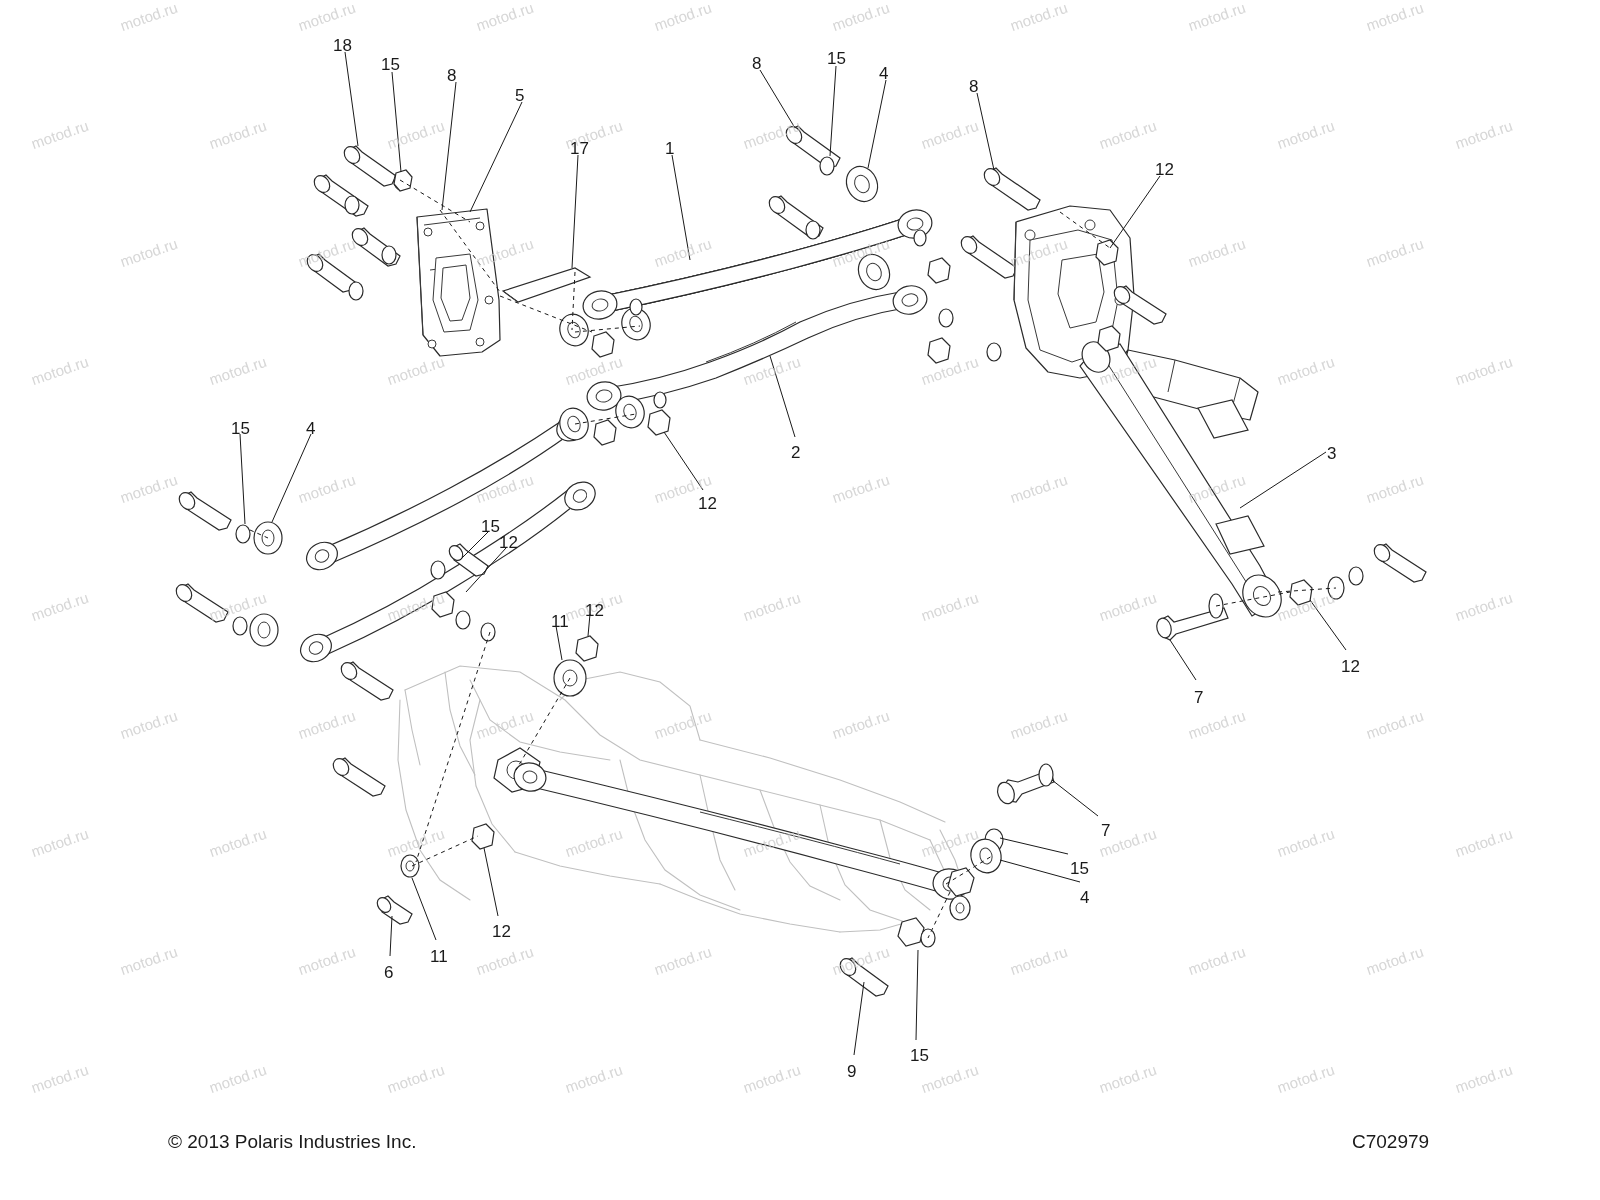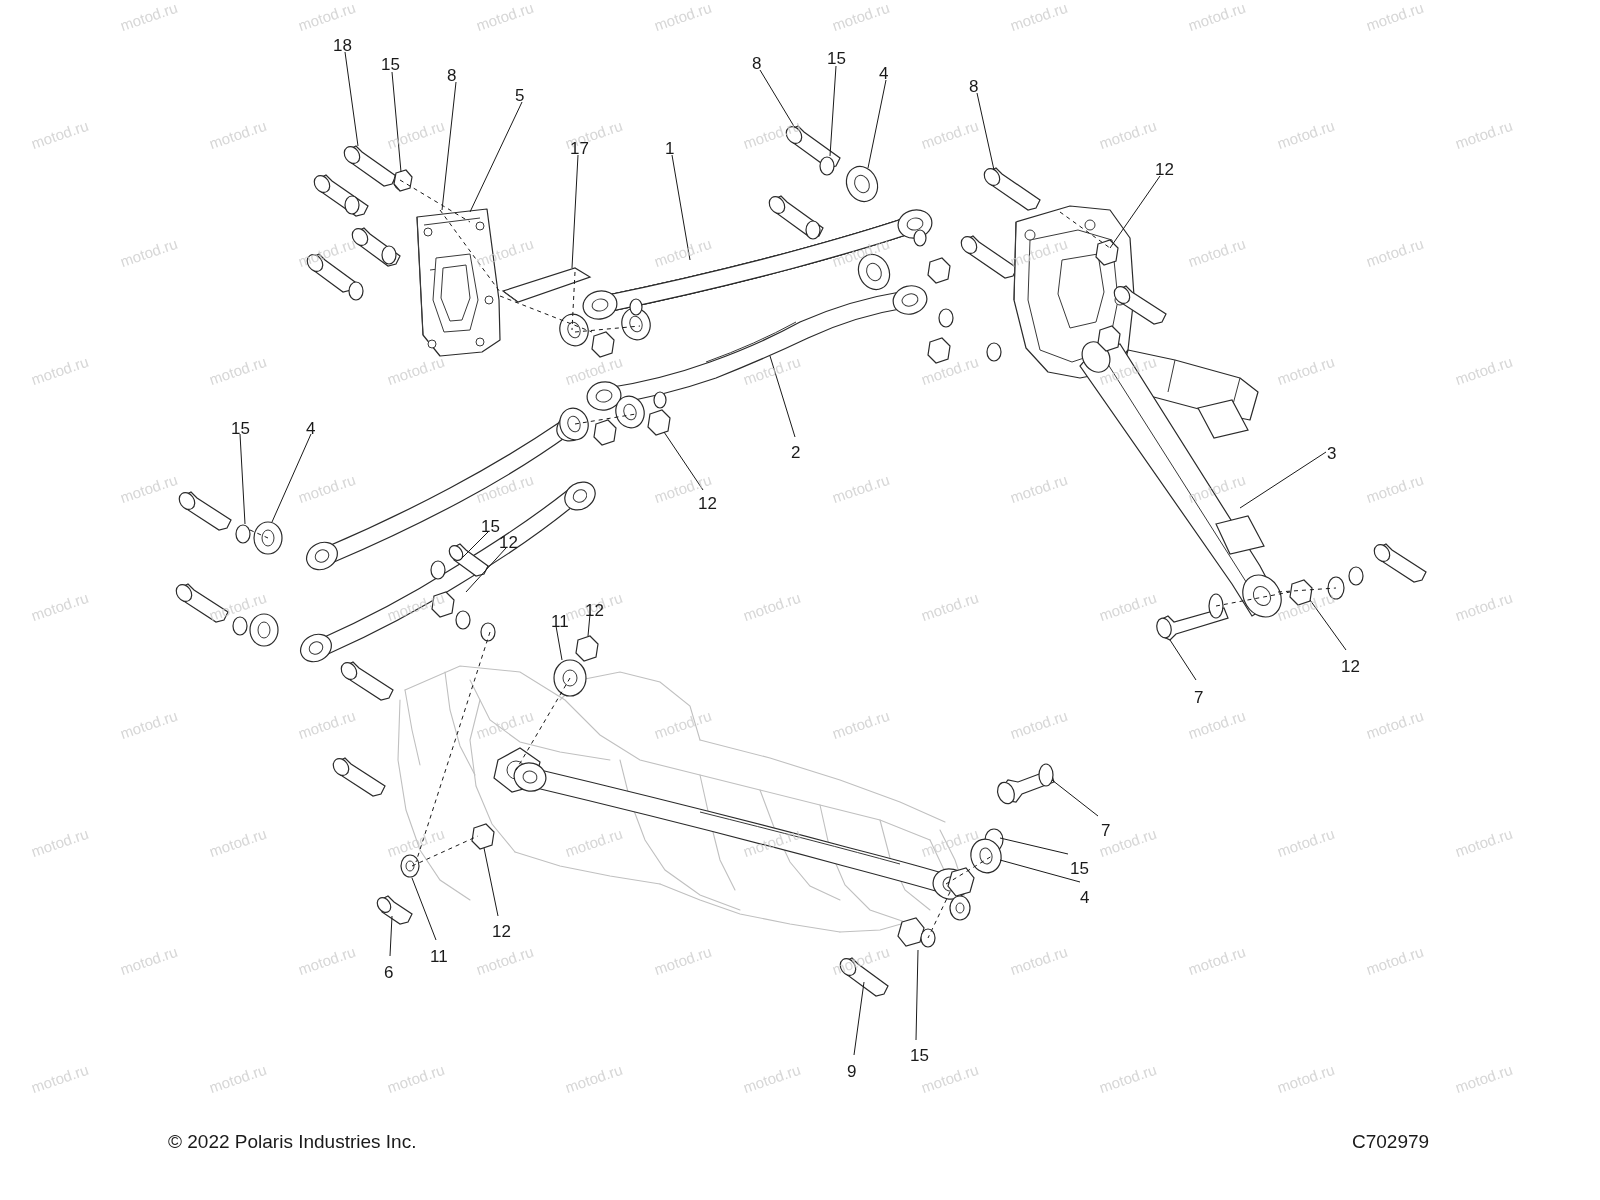--- a/index.html
+++ b/index.html
@@ -528,16 +528,16 @@
       <div class="callout" style="left:1101px;top:821px;">7</div>
       <div class="callout" style="left:1070px;top:859px;">15</div>
       <div class="callout" style="left:1080px;top:888px;">4</div>
       <div class="callout" style="left:430px;top:947px;">11</div>
       <div class="callout" style="left:492px;top:922px;">12</div>
       <div class="callout" style="left:384px;top:963px;">6</div>
       <div class="callout" style="left:847px;top:1062px;">9</div>
       <div class="callout" style="left:910px;top:1046px;">15</div>
     </div>
 
-  <div id="copyright">© 2022 Polaris Industries Inc.</div>
+  <div id="copyright">© 2013 Polaris Industries Inc.</div>
   <div id="drawing-number">C702979</div>
 
 </div>
 
 </body></html>

